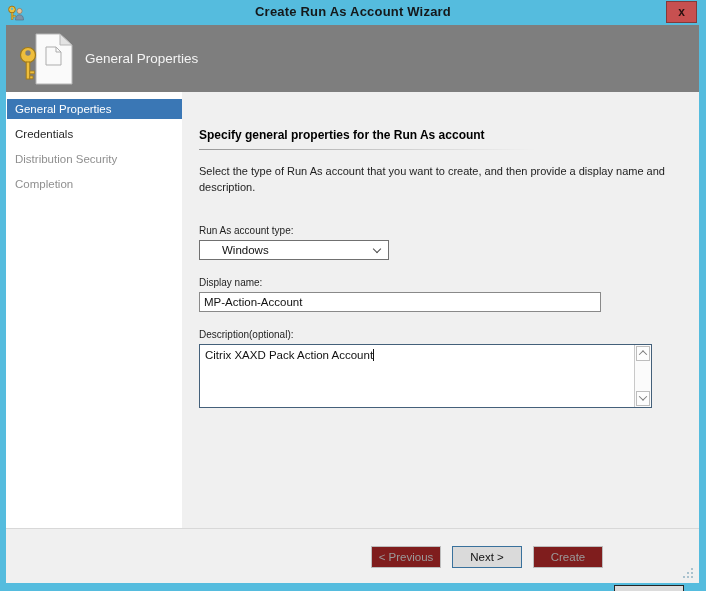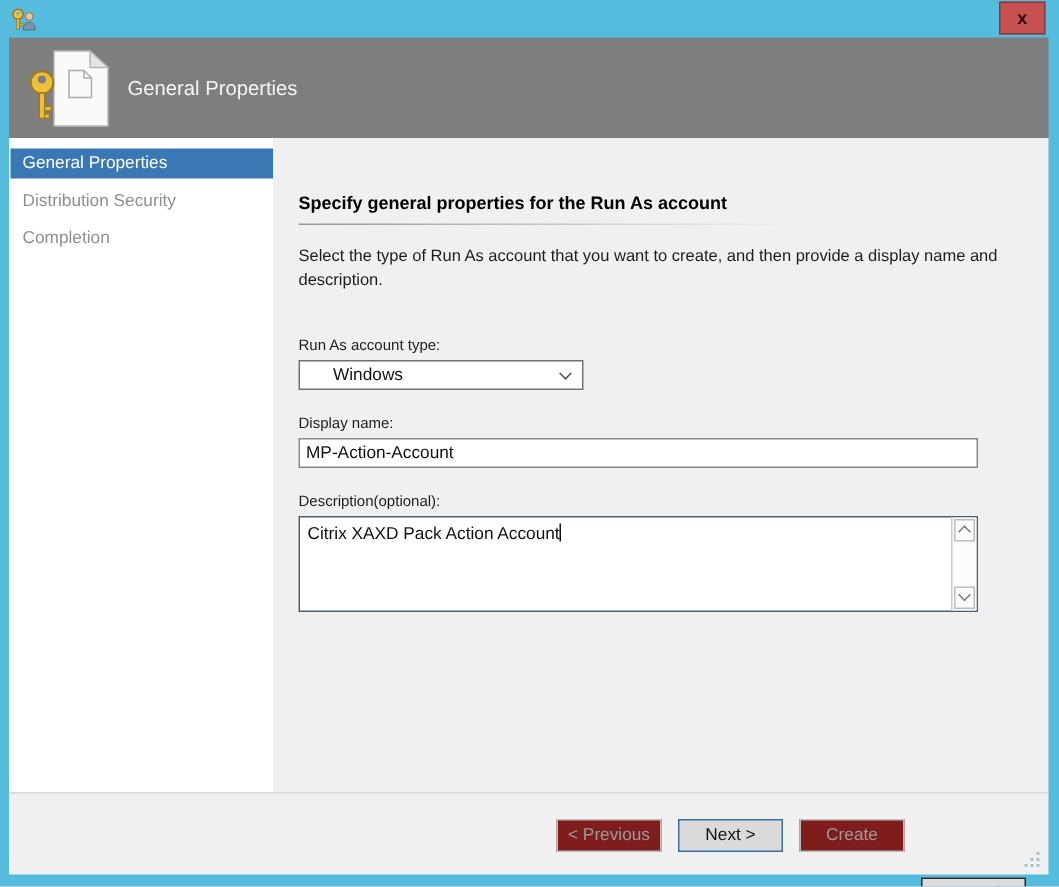--- a/index.html
+++ b/index.html
@@ -65,21 +65,21 @@
     border-right:1.4px solid #4d4d4d; border-bottom:1.4px solid #4d4d4d;
     transform:rotate(45deg);
   }
   .chevron-up-sm, .chevron-down-sm {
     width:6px; height:6px; border-right:1.3px solid #7b7b7b; border-bottom:1.3px solid #7b7b7b;
   }
   .chevron-down-sm { transform:rotate(45deg) translate(-1px,-1px); }
   .chevron-up-sm   { transform:rotate(-135deg) translate(-1px,-1px); }
 
   .text-input {
-    width:453px; height:20px; background:#ffffff; border:1px solid #898989;
+    width:402px; height:20px; background:#ffffff; border:1px solid #898989;
     font-family:"Liberation Sans",sans-serif; font-size:11.5px; color:#111;
     padding:0 4px; display:block;
   }
 
   .textarea-wrap {
     width:453px; height:64px; background:#ffffff; border:1px solid #44607a;
     display:flex; cursor:text;
   }
   .textarea-text { flex:1; padding:4px 5px; font-size:11.5px; color:#111; overflow:hidden; }
   .caret { display:inline-block; width:1px; height:12px; background:#111; vertical-align:-2px; }
@@ -121,20 +121,21 @@
     <span class="app-icon">
       <svg width="18" height="18" viewBox="0 0 18 18">
         <circle cx="5" cy="5.5" r="3.4" fill="#f0c23c" stroke="#9a741c" stroke-width="1"></circle>
         <circle cx="5" cy="4.8" r="1.2" fill="#55bcde"></circle>
         <rect x="4.2" y="8.5" width="1.8" height="7" fill="#f0c23c" stroke="#9a741c" stroke-width="0.6"></rect>
         <rect x="6" y="11.5" width="2.2" height="1.5" fill="#f0c23c" stroke="#9a741c" stroke-width="0.5"></rect>
         <circle cx="12.5" cy="7" r="2.6" fill="#e9c29b" stroke="#8a6a4a" stroke-width="0.6"></circle>
         <path d="M8.5 16 Q8.5 10.8 12.5 10.8 Q16.5 10.8 16.5 16 Z" fill="#7d93a8" stroke="#55697c" stroke-width="0.6"></path>
       </svg>
     </span>
+    <div class="win-title">Create Run As Account Wizard</div>
     <button class="close-btn">x</button>
   </div>
 
   <div class="header">
     <span class="header-icon">
       <svg width="56" height="52" viewBox="0 0 56 52">
         <path d="M17 1 H41 L53 12 V51 H17 Z" fill="#fafafa" stroke="#b5b5b5" stroke-width="1"></path>
         <path d="M41 1 V12 H53 Z" fill="#e3e3e3" stroke="#b5b5b5" stroke-width="1"></path>
         <path d="M27 14 H37 L42 19 V32 H27 Z" fill="none" stroke="#adadad" stroke-width="1"></path>
         <path d="M37 14 V19 H42" fill="none" stroke="#adadad" stroke-width="1"></path>
@@ -145,20 +146,21 @@
         <rect x="10.8" y="43" width="3.2" height="2.8" fill="#efbe3c" stroke="#a07a1a" stroke-width="0.8"></rect>
       </svg>
     </span>
     <div class="step-title">General Properties</div>
   </div>
 
   <div class="main">
 
     <nav class="sidebar">
       <div class="side-item selected">General Properties</div>
+      <div class="side-item visited">Credentials</div>
       <div class="side-item pending">Distribution Security</div>
       <div class="side-item pending">Completion</div>
     </nav>
 
     <section class="content">
       <div class="content-heading">Specify general properties for the Run As account</div>
       <div class="heading-rule"></div>
       <p class="intro">Select the type of Run As account that you want to create, and then provide a display name and description.</p>
 
       <div class="form">

